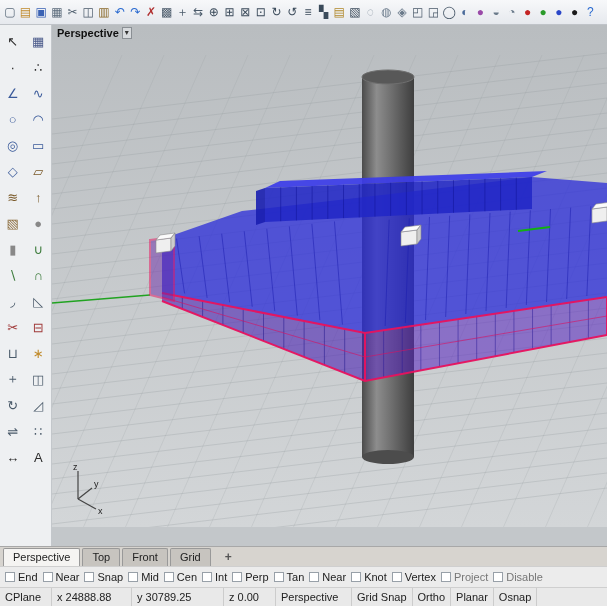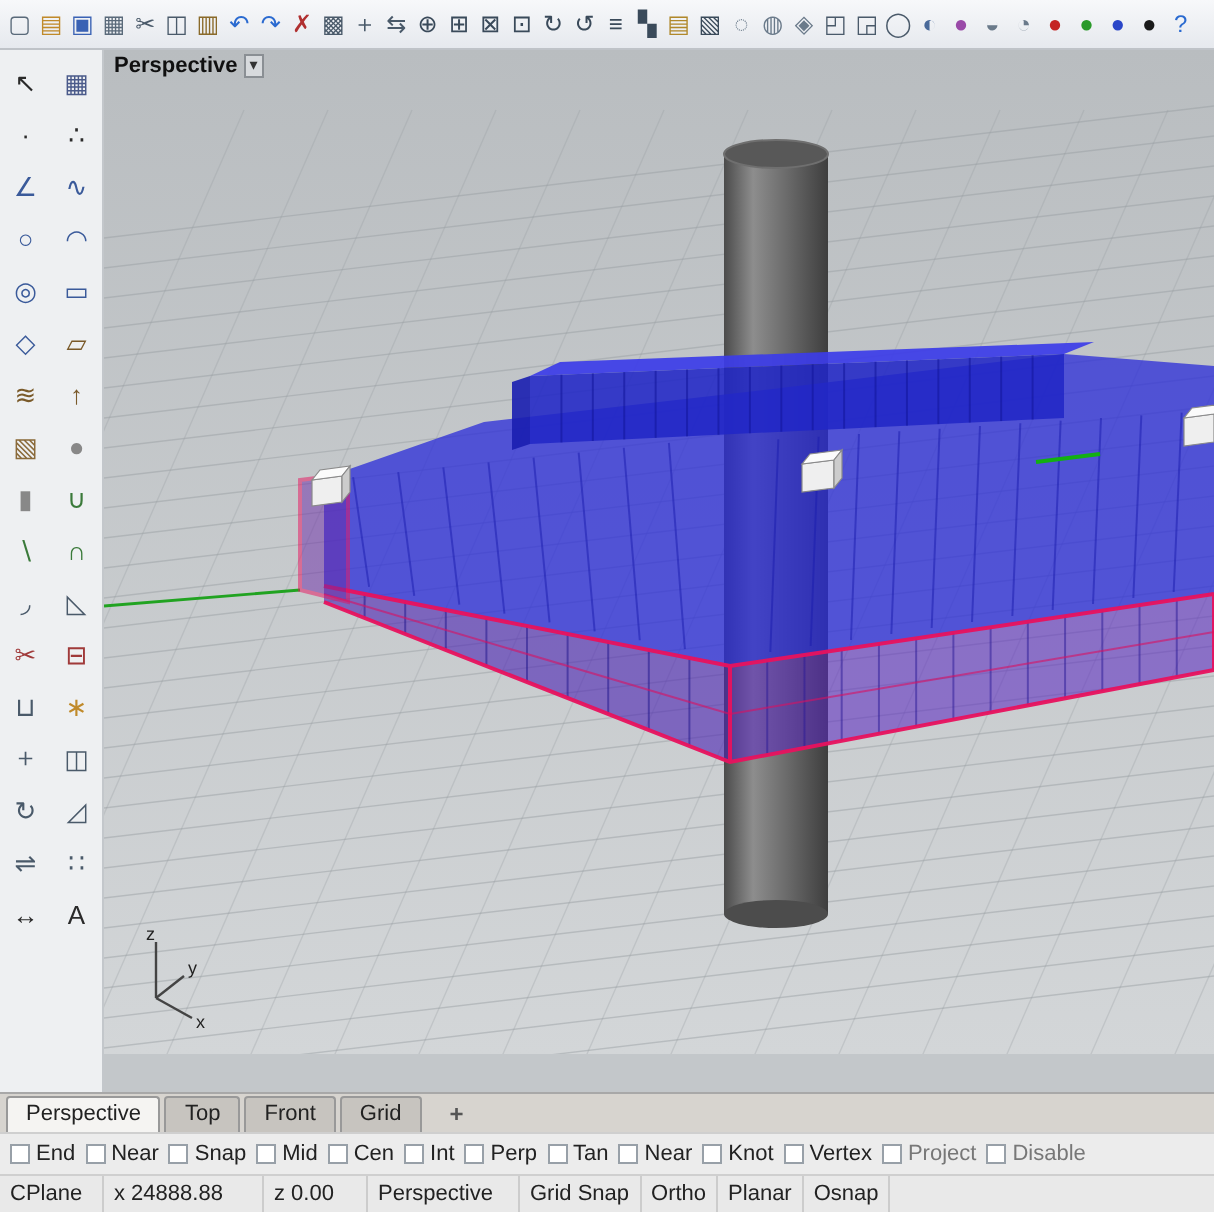--- a/index.html
+++ b/index.html
@@ -390,20 +390,21 @@
       </label>
       <label class="os-item dim">
         <span class="os-box"></span>
         <span>Disable</span>
       </label>
     </div>
 
   <div class="statusbar">
     <div class="st-seg" style="width:52px">CPlane</div>
     <div class="st-seg" style="width:80px">x 24888.88</div>
+    <div class="st-seg" style="width:92px">y 30789.25</div>
     <div class="st-seg" style="width:52px">z 0.00</div>
     <div class="st-seg" style="width:76px">Perspective</div>
     <span id="stToggles" style="display:flex;height:100%;">
         <div class="st-seg">Grid Snap</div>
         <div class="st-seg">Ortho</div>
         <div class="st-seg">Planar</div>
         <div class="st-seg">Osnap</div>
       </span>
   </div>
 

